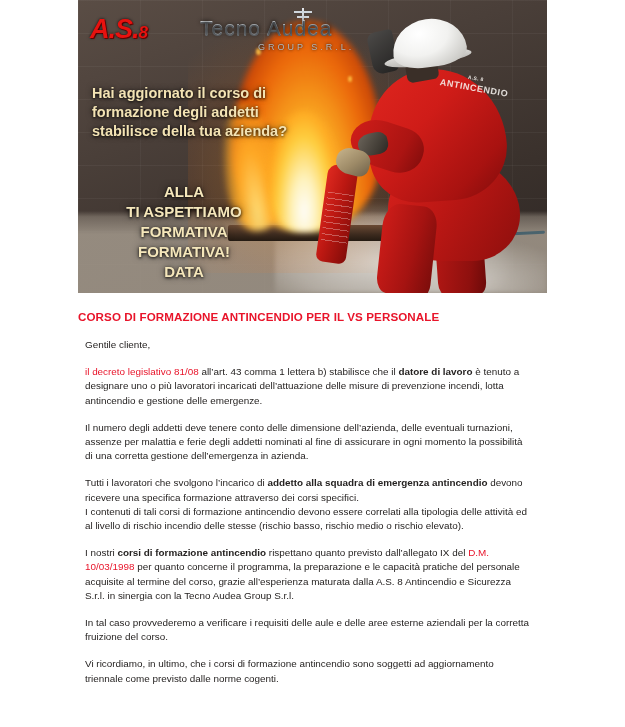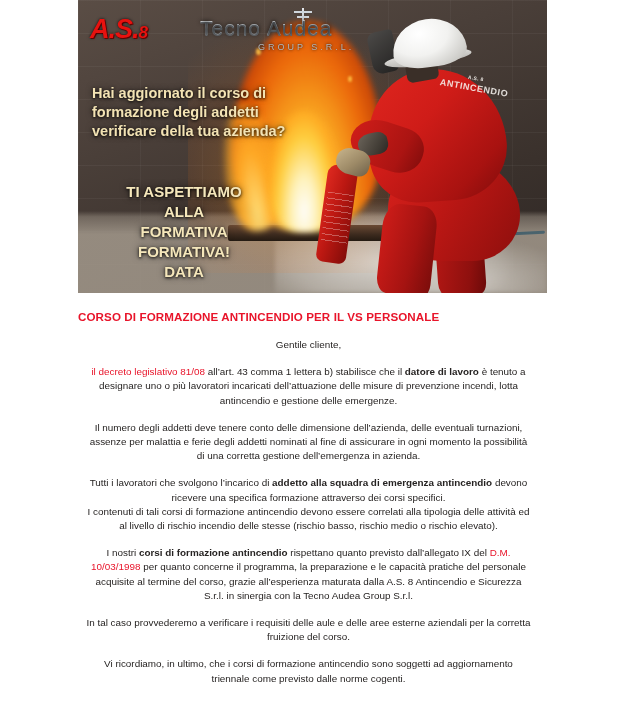--- a/index.html
+++ b/index.html
@@ -330,21 +330,21 @@
     left: 85px;
     top: 338px;
     width: 458px;
   }
   .body-col p {
     margin: 0 11px 13px 0;
     font-family: "Liberation Sans", sans-serif;
     font-size: 9.9px;
     line-height: 14.2px;
     color: #262322;
-    text-align: center;
+    text-align: left;
   }
   .body-col p:last-child { margin-bottom: 0; }
   .red { color: #e8142a; }
   .bold { font-weight: bold; }
 </style>
 </head>
 <body>
 
 <div class="page">
 
@@ -388,24 +388,24 @@
       <div class="ff-helmet"></div>
     </div>
 
     <div class="logo">
       <div class="logo-as"><span>A.S.</span><span class="num">8</span></div>
       <div class="logo-tower"></div>
       <div class="logo-tecno">Tecno Audea</div>
       <div class="logo-group">GROUP S.R.L.</div>
     </div>
 
-    <div class="overlay-q">Hai aggiornato il corso di formazione degli addetti verificare della tua azienda?</div>
+    <div class="overlay-q">Hai aggiornato il corso di formazione degli addetti stabilisce della tua azienda?</div>
     <div class="overlay-cta">
+      <span class="l1">ALLA</span>
       <span class="l1">TI ASPETTIAMO</span>
-      <span class="l1">ALLA</span>
       <span class="l1">FORMATIVA</span>
       <span class="l1">FORMATIVA!</span>
       <span class="l1">DATA</span>
     </div>
   </div>
 
   <div class="doc-title">CORSO DI FORMAZIONE ANTINCENDIO PER IL VS PERSONALE</div>
 
   <div class="body-col">
     <p>Gentile cliente,</p>

